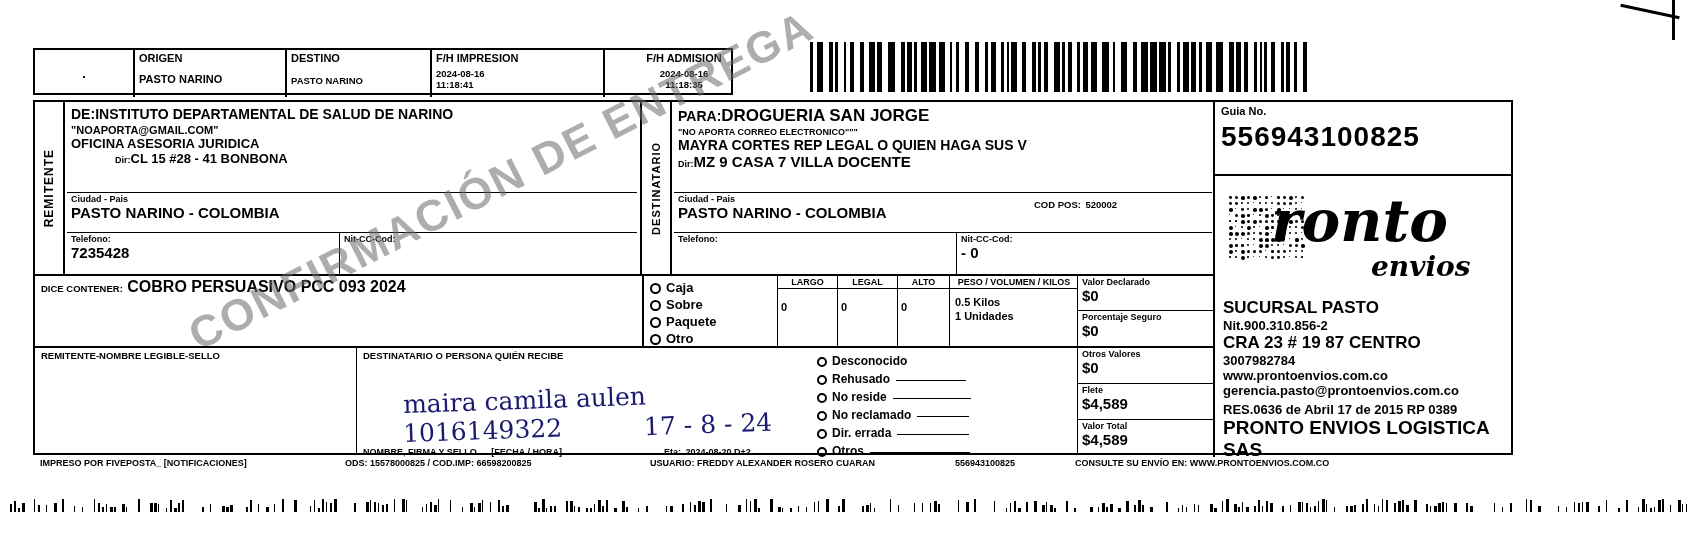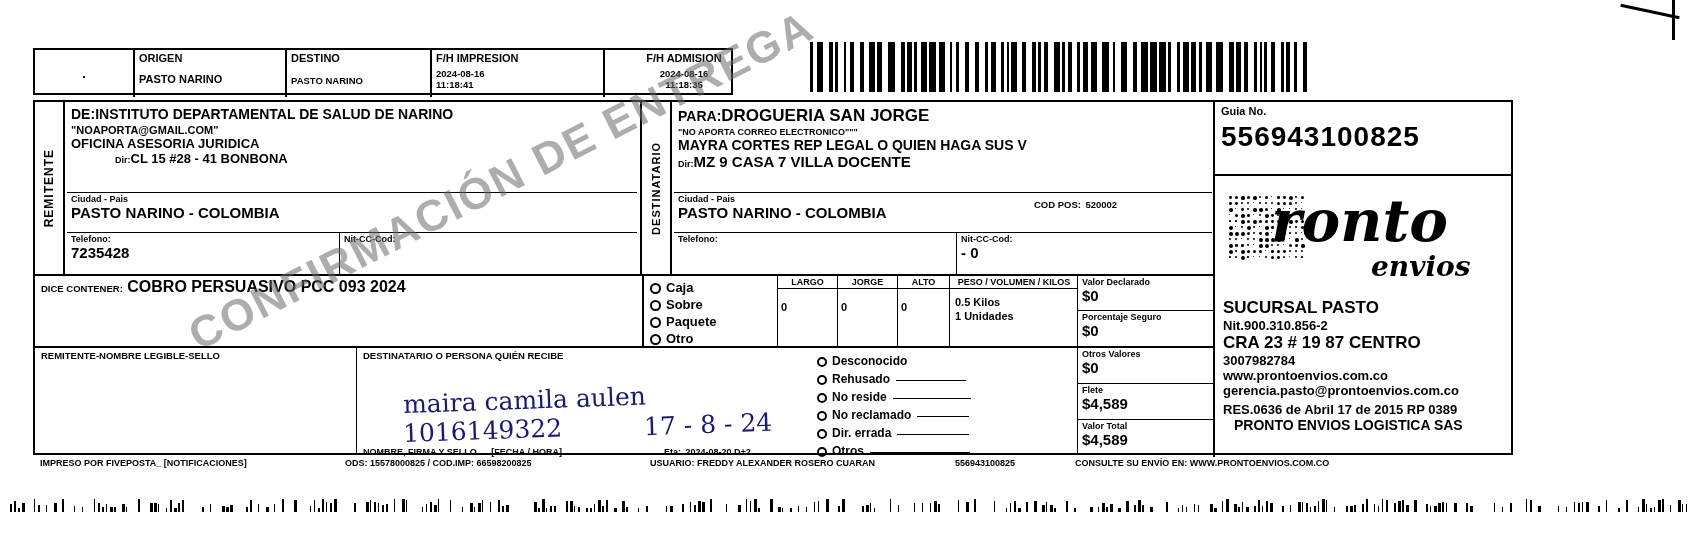--- a/index.html
+++ b/index.html
@@ -196,21 +196,21 @@
       <div class="opt"><span class="radio"></span><span>Paquete</span></div>
       <div class="opt"><span class="radio"></span><span>Otro</span></div>
     </div>
 
     <div class="abs" style="left:742px;top:174px;width:300px;height:70px;border-left:1.5px solid #000;">
       <div class="abs" style="left:0;top:0;width:60px;height:70px;border-right:1.5px solid #000;">
         <div class="tiny ctr" style="border-bottom:1.5px solid #000;padding:1px 0;">LARGO</div>
         <div class="val-sm" style="padding:12px 3px 0;">0</div>
       </div>
       <div class="abs" style="left:60px;top:0;width:60px;height:70px;border-right:1.5px solid #000;">
-        <div class="tiny ctr" style="border-bottom:1.5px solid #000;padding:1px 0;">JORGE</div>
+        <div class="tiny ctr" style="border-bottom:1.5px solid #000;padding:1px 0;">LEGAL</div>
         <div class="val-sm" style="padding:12px 3px 0;">0</div>
       </div>
       <div class="abs" style="left:120px;top:0;width:52px;height:70px;border-right:1.5px solid #000;">
         <div class="tiny ctr" style="border-bottom:1.5px solid #000;padding:1px 0;">ALTO</div>
         <div class="val-sm" style="padding:12px 3px 0;">0</div>
       </div>
       <div class="abs" style="left:172px;top:0;width:128px;height:78px;">
         <div class="tiny ctr" style="border-bottom:1.5px solid #000;padding:1px 0;">PESO / VOLUMEN / KILOS</div>
         <div class="val-sm" style="padding:7px 5px 0;">0.5 Kilos</div>
         <div class="val-sm" style="padding:2px 5px 0;">1 Unidades</div>
@@ -430,21 +430,21 @@
         <div class="abs pronto-text" style="left:150px;top:66px;font-size:28px;">envios</div>
       </div>
       <div class="abs" style="left:6px;top:122px;width:290px;padding:0 2px;">
         <div style="font-size:17px;font-weight:bold;">SUCURSAL PASTO</div>
         <div style="font-size:13px;font-weight:bold;">Nit.900.310.856-2</div>
         <div style="font-size:17px;font-weight:bold;">CRA 23 # 19 87 CENTRO</div>
         <div style="font-size:13px;font-weight:bold;">3007982784</div>
         <div style="font-size:13px;font-weight:bold;">www.prontoenvios.com.co</div>
         <div style="font-size:13px;font-weight:bold;">gerencia.pasto@prontoenvios.com.co</div>
         <div style="font-size:13px;font-weight:bold;margin-top:4px;">RES.0636 de Abril 17 de 2015 RP 0389</div>
-        <div style="font-size:14px;font-weight:bold;margin-left:11px;">PRONTO ENVIOS LOGISTICA SAS</div>
+        <div style="font-size:19px;font-weight:bold;">PRONTO ENVIOS LOGISTICA SAS</div>
       </div>
     </div>
 
     <div class="stamp">CONFIRMACIÓN DE ENTREGA</div>
 
   </div>
 
   <div class="abs" style="left:40px;top:458px;width:1470px;height:16px;">
     <span class="tiny" style="position:absolute;left:0;top:0;">IMPRESO POR FIVEPOSTA_ [NOTIFICACIONES]</span>
     <span class="tiny" style="position:absolute;left:305px;top:0;">ODS: 15578000825 / COD.IMP: 66598200825</span>

